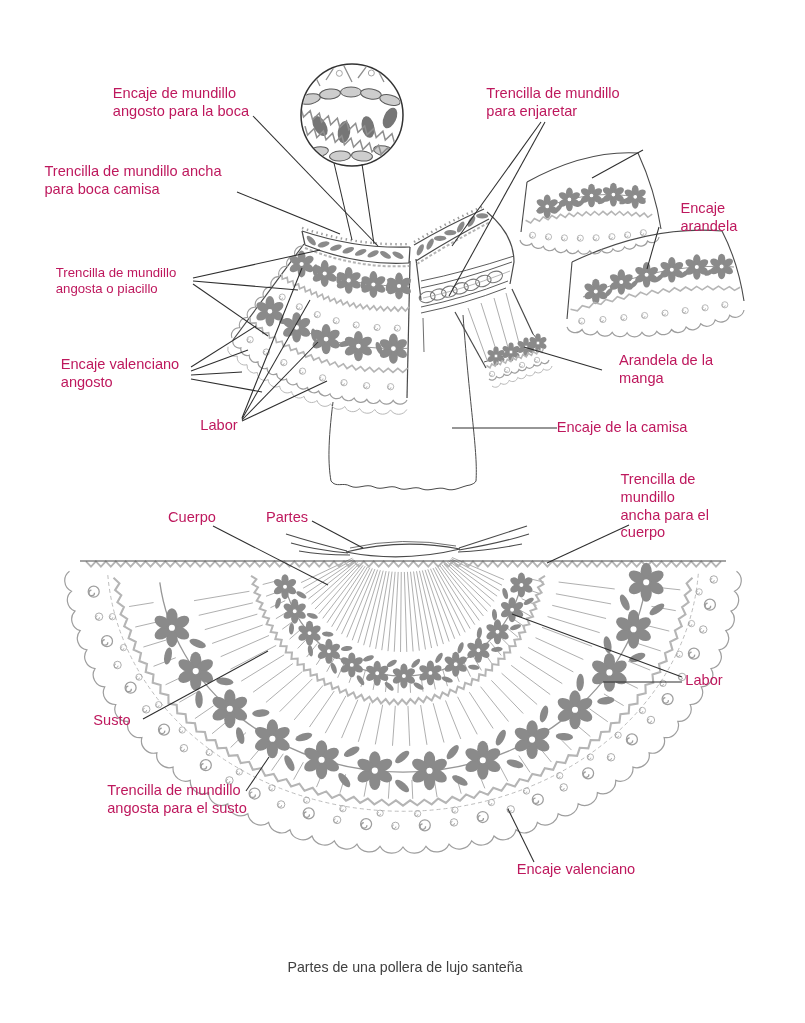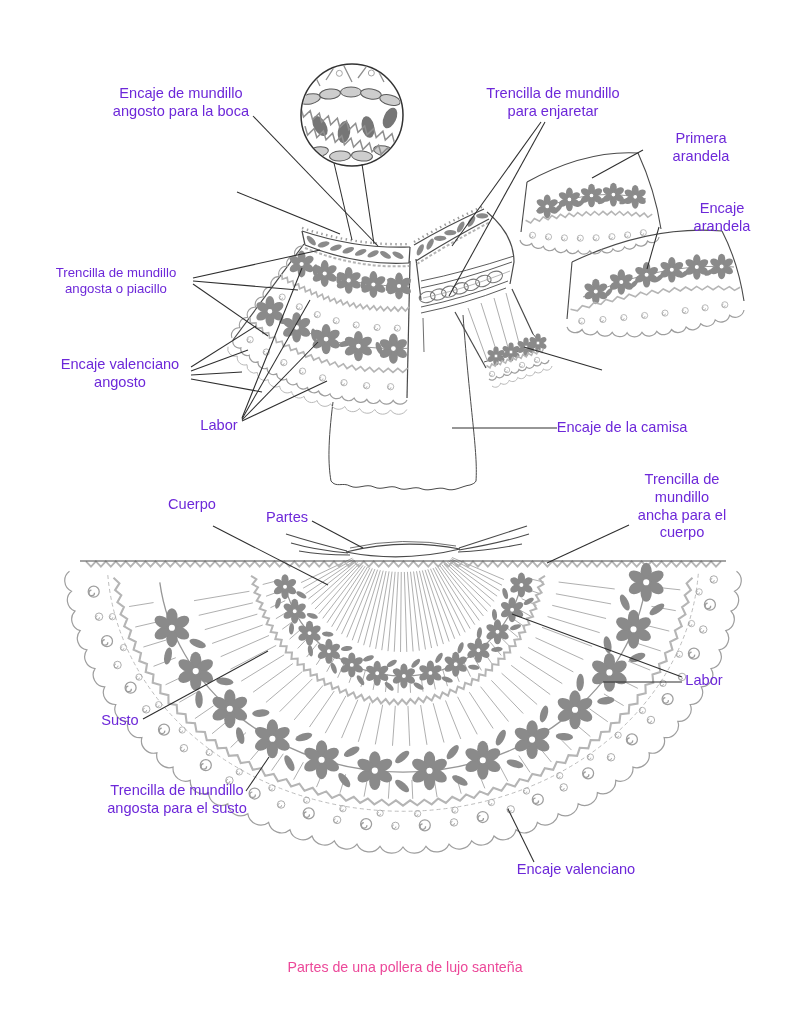--- a/index.html
+++ b/index.html
@@ -1,21 +1,21 @@
 <!DOCTYPE html>
 <html><head>
 <meta charset="utf-8">
 <style>
   html,body{margin:0;padding:0;background:#fff;}
   .stage{position:relative;width:805px;height:1023px;background:#fff;overflow:hidden;
          font-family:"Liberation Sans",sans-serif;}
-  .lbl{position:absolute;transform:translate(-50%,-50%);text-align:center;
-       font-size:14.6px;line-height:1.22;color:#6d28d9;white-space:pre-line;}
+  .lbl{position:absolute;transform:translate(-50%,-50%);
+       font-size:14.6px;line-height:1.22;color:#be185d;white-space:pre-line;}
   .lbl.sm{font-size:13.2px;}
-  .caption{position:absolute;transform:translate(-50%,-50%);font-size:14.2px;color:#ec4899;}
+  .caption{position:absolute;transform:translate(-50%,-50%);font-size:14.2px;color:#404040;}
   svg{position:absolute;left:0;top:0;}
 </style>
 </head>
 <body>
 
 <div class="stage">
 
   <svg id="art" width="805" height="1023" viewBox="0 0 805 1023">
     <defs>
       <clipPath id="magclip">
@@ -1238,33 +1238,35 @@
       <line x1="682" y1="677" x2="512" y2="614"></line>
       <line x1="682" y1="682" x2="603" y2="682"></line>
       <line x1="143" y1="719" x2="268" y2="651"></line>
       <line x1="246" y1="791" x2="269" y2="757"></line>
       <line x1="534" y1="862" x2="508" y2="809"></line>
     </g>
   </svg>
 
   <div class="lbl" style="left:181px;top:103px">Encaje de mundillo
 angosto para la boca</div>
+  <div class="lbl" style="left:133px;top:181px">Trencilla de mundillo ancha
+para boca camisa</div>
   <div class="lbl sm" style="left:116px;top:281px">Trencilla de mundillo
 angosta o piacillo</div>
   <div class="lbl" style="left:120px;top:374px">Encaje valenciano
 angosto</div>
   <div class="lbl" style="left:219px;top:426px">Labor</div>
   <div class="lbl" style="left:553px;top:103px">Trencilla de mundillo
 para enjaretar</div>
-  <div class="lbl" style="left:701px;top:148px">Primera arandela</div>
   <div class="lbl" style="left:722px;top:218px">Encaje arandela</div>
+  <div class="lbl" style="left:681px;top:370px">Arandela de la manga</div>
   <div class="lbl" style="left:622px;top:428px">Encaje de la camisa</div>
-  <div class="lbl" style="left:192px;top:505px">Cuerpo</div>
+  <div class="lbl" style="left:192px;top:518px">Cuerpo</div>
   <div class="lbl" style="left:287px;top:518px">Partes</div>
   <div class="lbl" style="left:682px;top:507px">Trencilla de mundillo
 ancha para el cuerpo</div>
   <div class="lbl" style="left:704px;top:681px">Labor</div>
-  <div class="lbl" style="left:120px;top:721px">Susto</div>
+  <div class="lbl" style="left:112px;top:721px">Susto</div>
   <div class="lbl" style="left:177px;top:800px">Trencilla de mundillo
 angosta para el susto</div>
   <div class="lbl" style="left:576px;top:870px">Encaje valenciano</div>
   <div class="caption" style="left:405px;top:967px">Partes de una pollera de lujo santeña</div>
 </div>
 
 </body></html>

